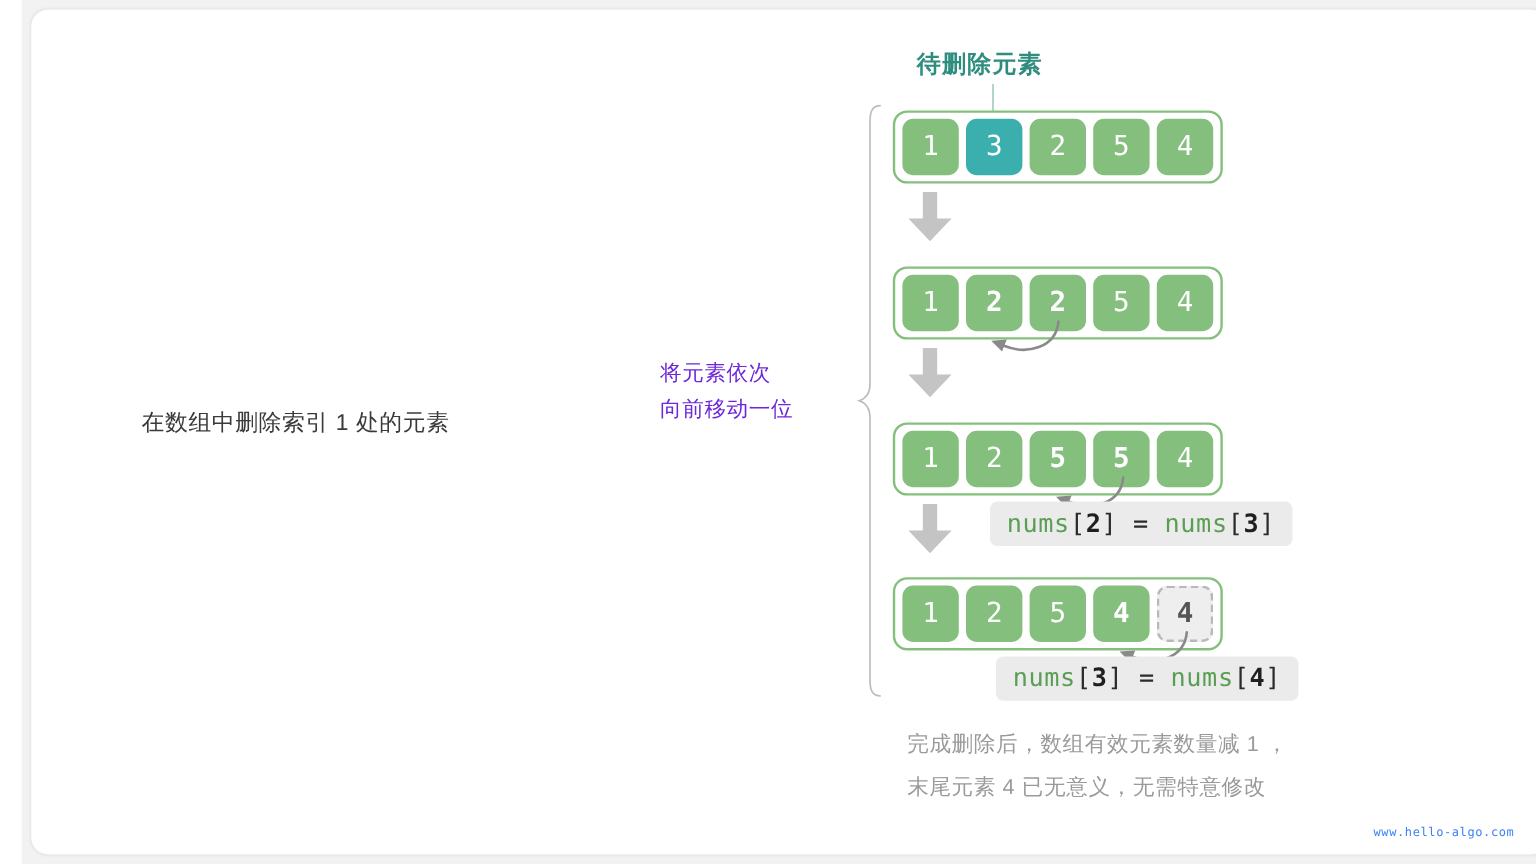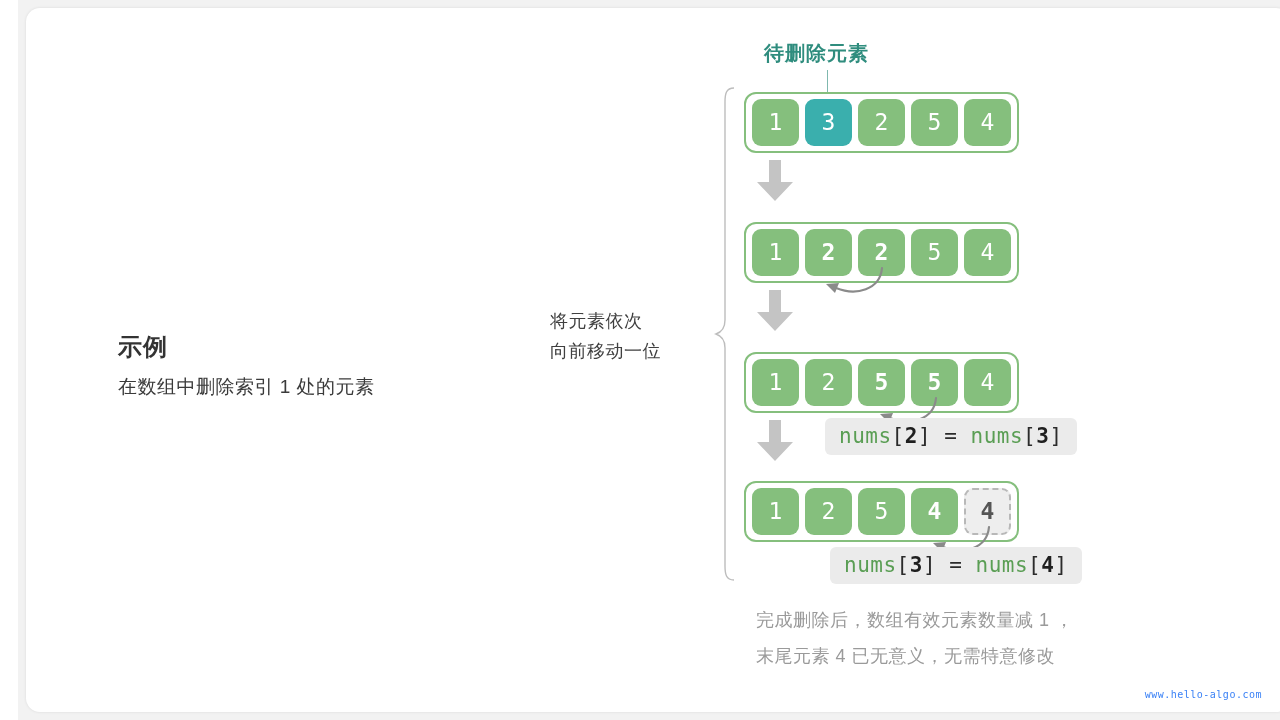--- a/index.html
+++ b/index.html
@@ -52,25 +52,25 @@
     font-size: 19px;
     color: #3a3a3a;
     line-height: 30px;
     letter-spacing: 0.5px;
   }
 
   
   .mid-note {
     position: absolute;
     left: 524px;
-    top: 298px;
+    top: 288px;
     width: 150px;
     text-align: left;
     font-size: 18px;
-    color: #404040;
+    color: #6d28d9;
     line-height: 30px;
     letter-spacing: 0.5px;
   }
 
   
   .brace {
     position: absolute;
     left: 688px;
     top: 78px;
     width: 22px;
@@ -182,21 +182,20 @@
 </head>
 <body>
 
 <div class="canvas">
   <div class="card">
 
     <div class="top-label">待删除元素</div>
     <div class="pointer-line"></div>
 
     <div class="left-block">
-      <div class="left-title">示例</div>
       <div class="left-sub">在数组中删除索引 1 处的元素</div>
     </div>
 
     <div class="mid-note">
       <div>将元素依次</div>
       <div>向前移动一位</div>
     </div>
 
     <svg class="brace" viewBox="0 0 22 496">
       <path d="M20 2 C12 2 11 8 11 16 L11 234 C11 242 8 246 2 248 C8 250 11 254 11 262 L11 480 C11 488 12 494 20 494" fill="none" stroke="#bdbdbd" stroke-width="1.4"></path>

